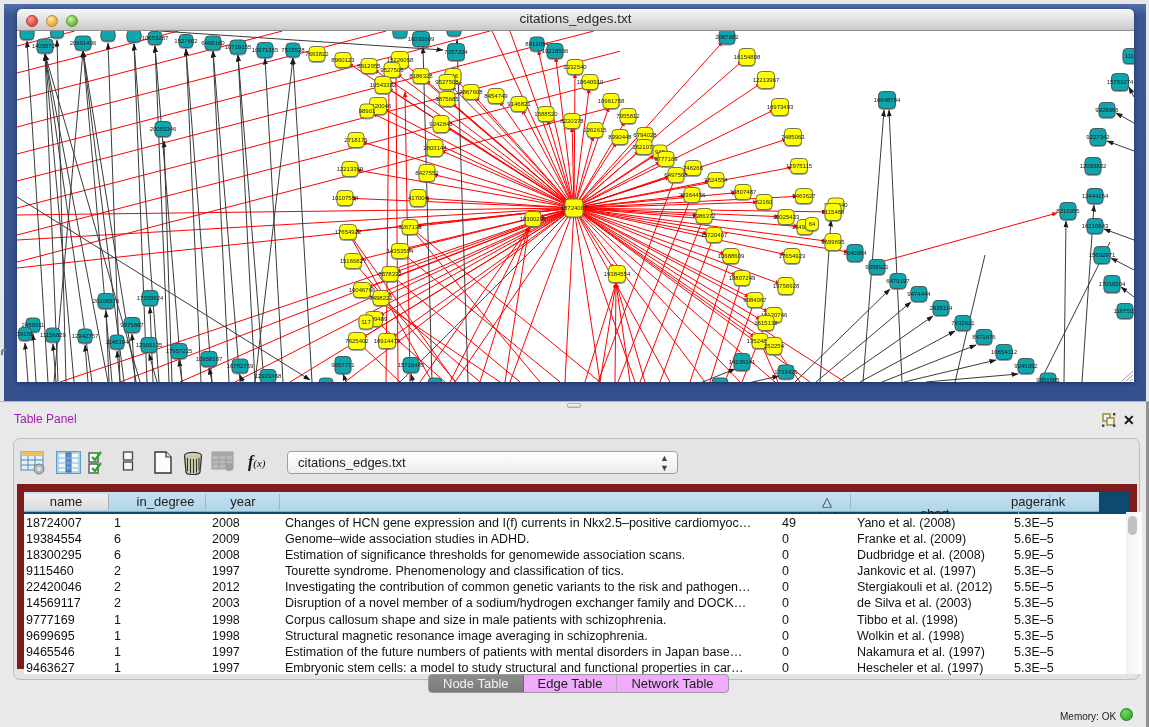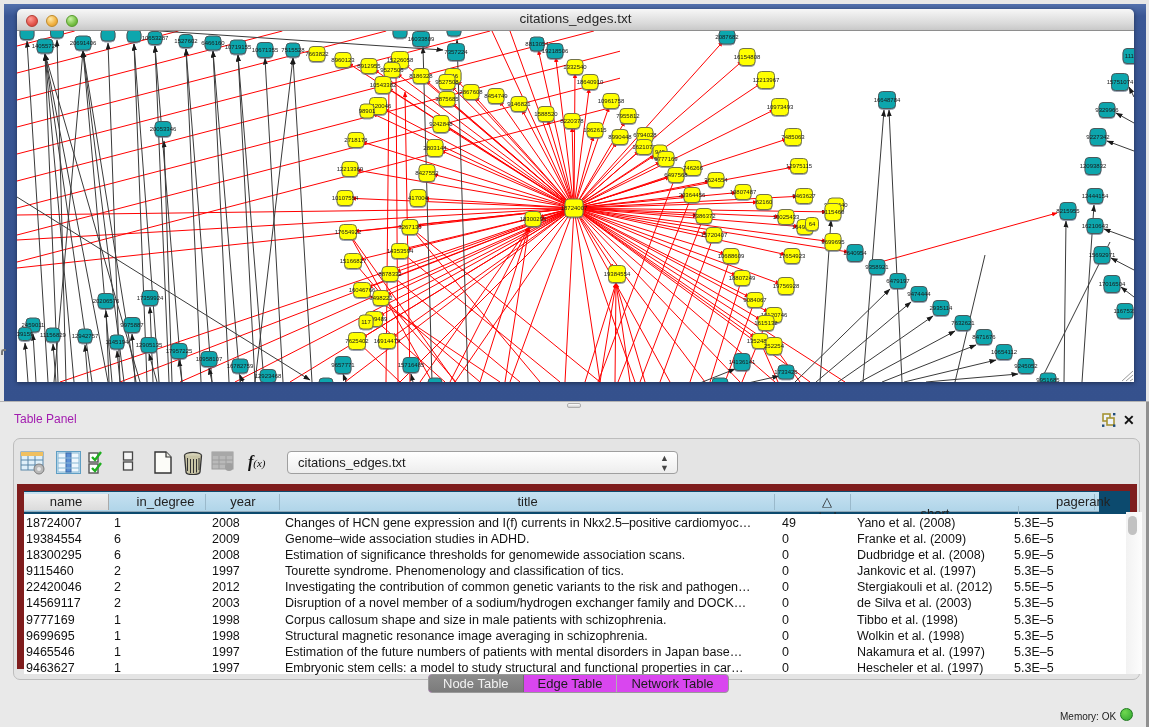--- a/index.html
+++ b/index.html
@@ -31,21 +31,21 @@
 .c1 { left:2px; width:92px; }
 .c2 { left:90px; width:90px; }
 .c3 { left:188px; width:80px; }
 .c4 { left:261px; width:492px; }
 .c5 { left:758px; width:70px; }
 .c6 { left:833px; width:165px; }
 .c7 { left:990px; width:95px; }
 #vsb { position:absolute; left:1102px; top:21px; width:16px; height:162px; background:linear-gradient(90deg,#f2f2f2,#fdfdfd); }
 #vsb .thumb { position:absolute; left:2px; top:4px; width:9px; height:19px; background:#c2c2c2; border-radius:5px; }
 #rstrip { position:absolute; left:1146px; top:0px; width:3px; height:326px; background:#909090; }
-#tabs { position:absolute; left:428px; top:272px; height:19px; display:flex; border:1px solid #9a9a9a; border-radius:4px; overflow:hidden; background:#d946ef; font-size:13px; }
+#tabs { position:absolute; left:428px; top:272px; height:19px; display:flex; border:1px solid #9a9a9a; border-radius:4px; overflow:hidden; background:#f0abfc; font-size:13px; }
 #tabs div { padding:0 14px; line-height:18px; color:#1c1c1c; border-right:1px solid #b0b0b0; }
 #tabs div.sel { background:linear-gradient(#8c8c8c,#7b7b7b); color:#f2f2f2; border-right:1px solid #6e6e6e; }
 #tabs div:last-child { border-right:none; }
 #mem { position:absolute; left:1060px; top:711px; font-size:10px; color:#222; }
 #memdot { position:absolute; left:1120px; top:708px; width:13px; height:13px; border-radius:50%; background:radial-gradient(circle at 35% 30%, #6fd84f, #2ea32e); border:1px solid #1d7a1d; }
 </style>
 </head>
 <body>
 <div id="desk"></div>
 <div style="position:absolute;left:1px;top:349px;width:5px;height:6px;border-top:2px solid #777;border-left:2px solid #777;border-radius:3px 0 0 0;"></div>
@@ -599,24 +599,23 @@
       <path d="M1 9h21M1 13h21M8 5v13M15 5v13" stroke="#9c9c9c" fill="none"></path>
       <circle cx="18" cy="16" r="4" fill="#9f9f9f"></circle>
     </svg>
   <div class="ticon" style="left:248px;top:51px;font-family:'Liberation Serif',serif;font-style:italic;font-size:16px;color:#111;"><b>f</b><span style="font-size:11px">(x)</span></div>
   <div id="dd">citations_edges.txt<span class="arr">▲<br>▼</span></div>
   <div id="twrap">
   <div id="thead">
     <span style="left:0px;width:85px;background:linear-gradient(#efefef,#dcdcdc);border-right:1px solid #a9a9a9;">name</span>
     <span style="left:102px;width:80px;">in_degree</span>
     <span style="left:183px;width:73px;">year</span>
-    <span style="left:257px;width:494px;">title</span>
     <span style="left:752px;width:75px;padding-left:28px;">△ out_de…</span>
     <span style="left:828px;width:167px;margin-top:12px;">short</span>
-    <span style="left:1016px;width:55px;padding-left:16px;">pagerank</span>
+    <span style="left:971px;width:55px;padding-left:16px;">pagerank</span>
   </div>
   <div id="tbody">
 <div class="trow" style="top:2px">
           <span class="c1">18724007</span>
           <span class="c2">1</span>
           <span class="c3">2008</span>
           <span class="c4">Changes of HCN gene expression and I(f) currents in Nkx2.5–positive cardiomyoc…</span>
           <span class="c5">49</span>
           <span class="c6">Yano et al. (2008)</span>
           <span class="c7">5.3E–5</span>

